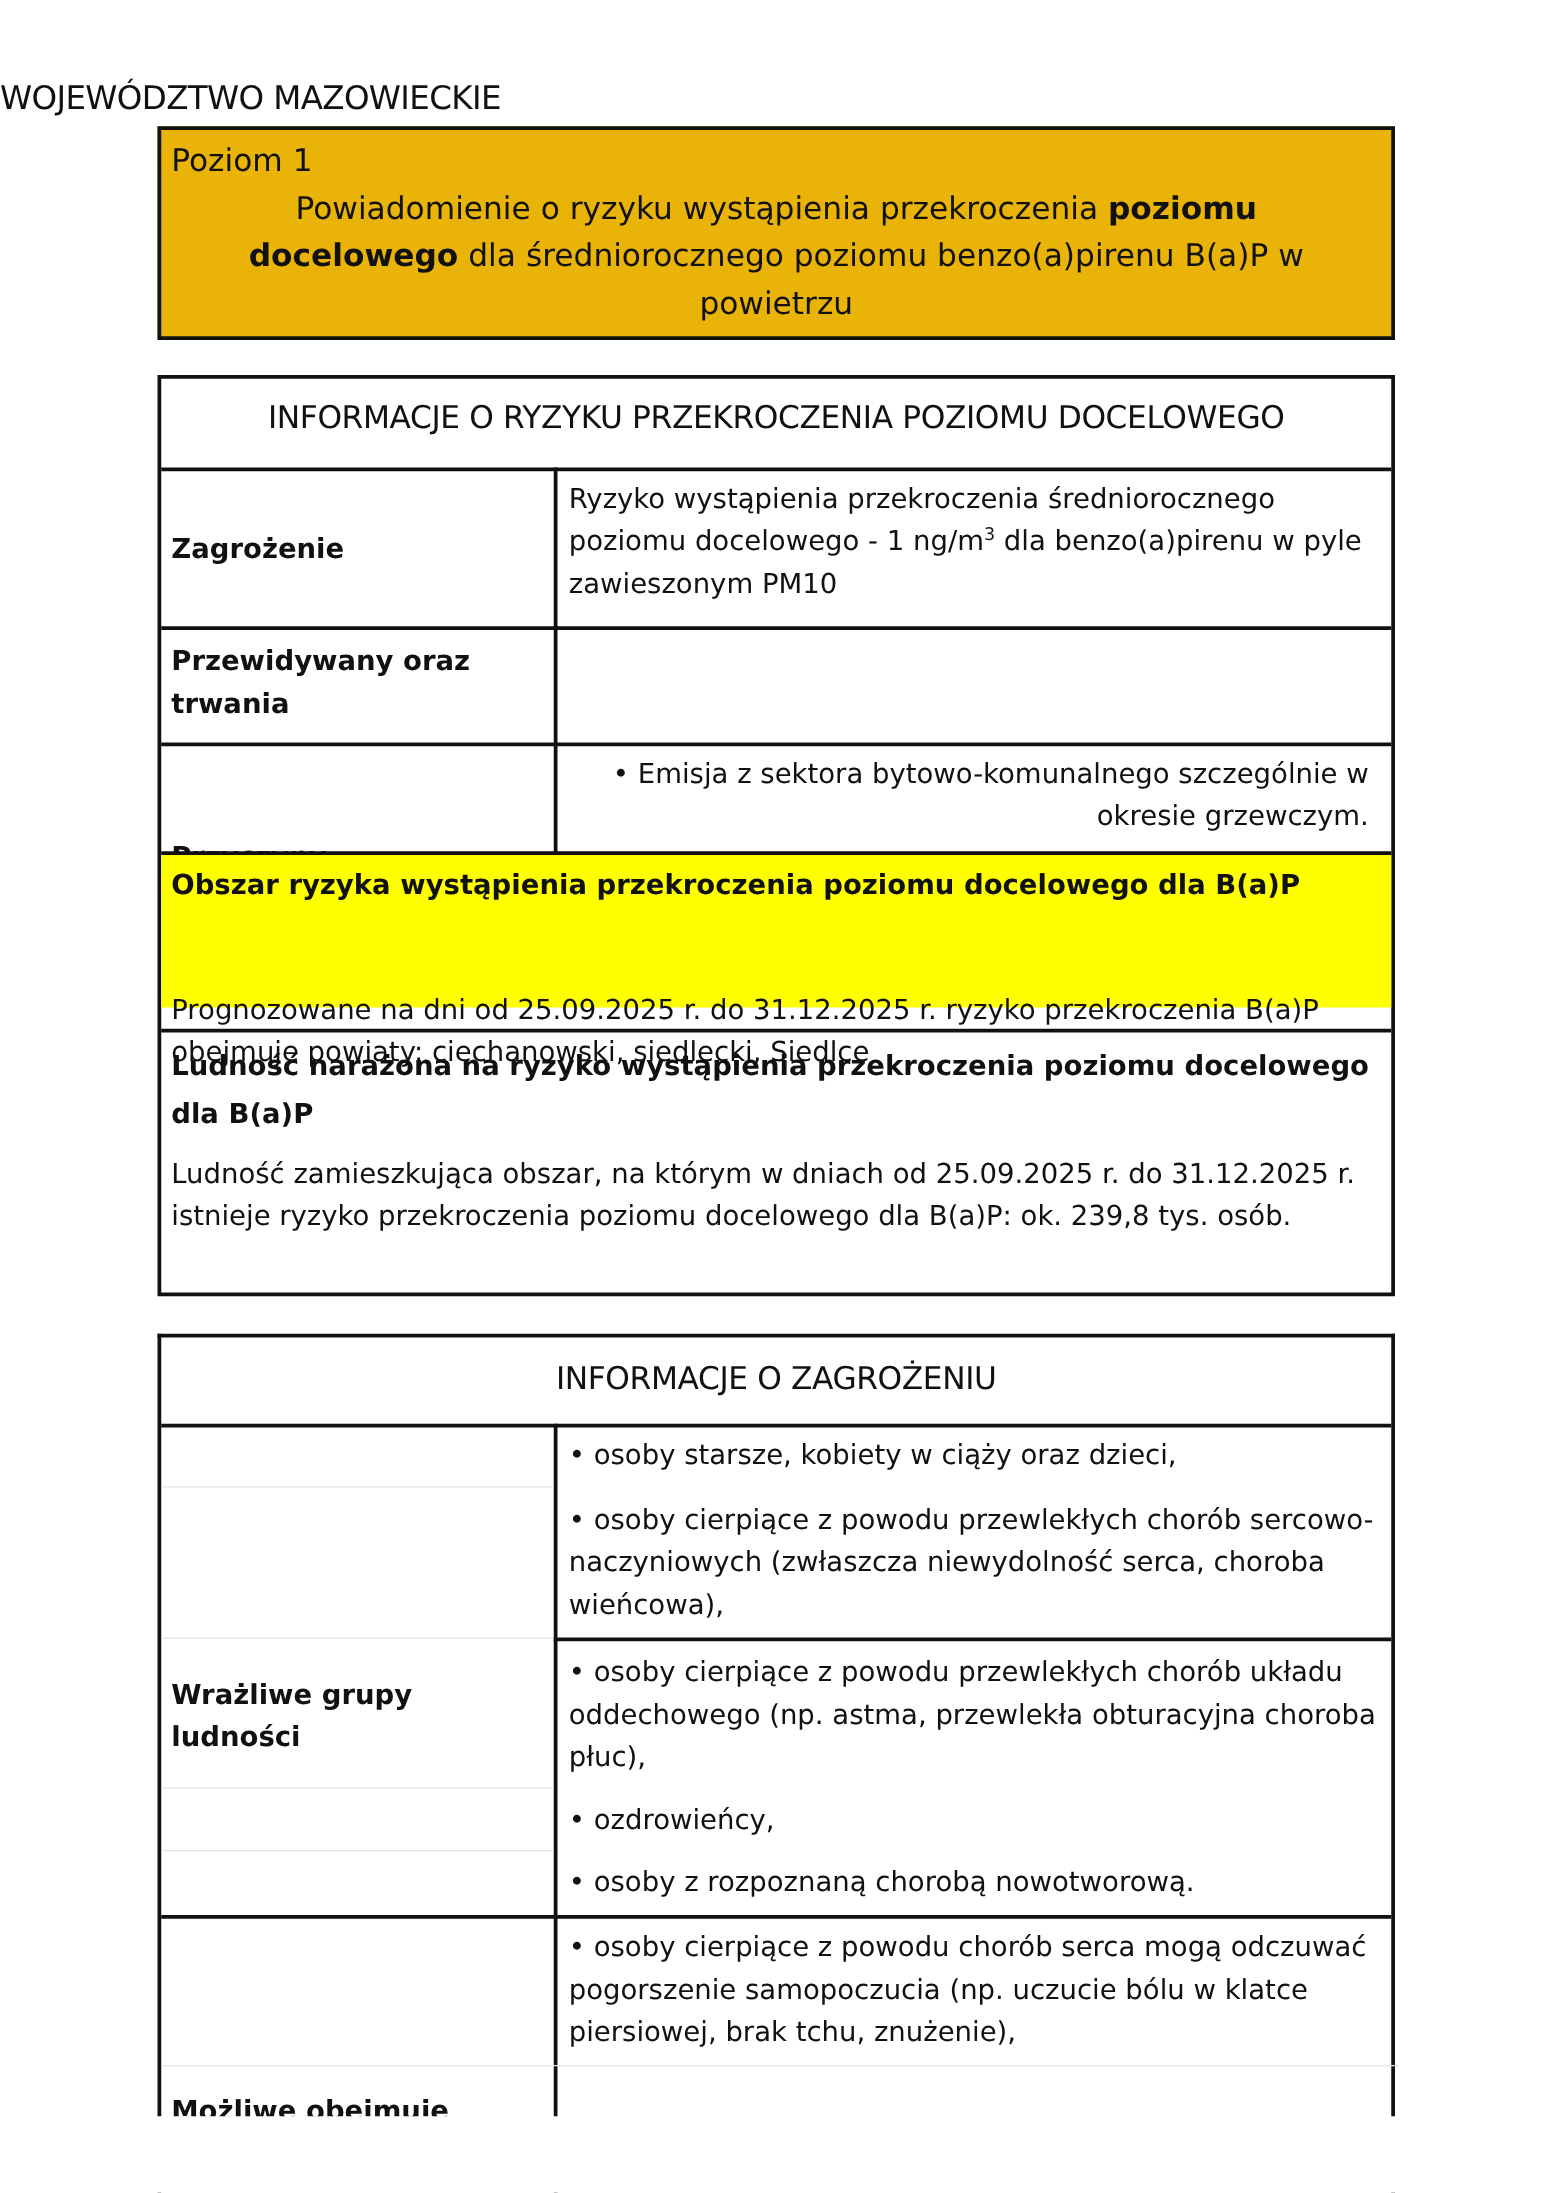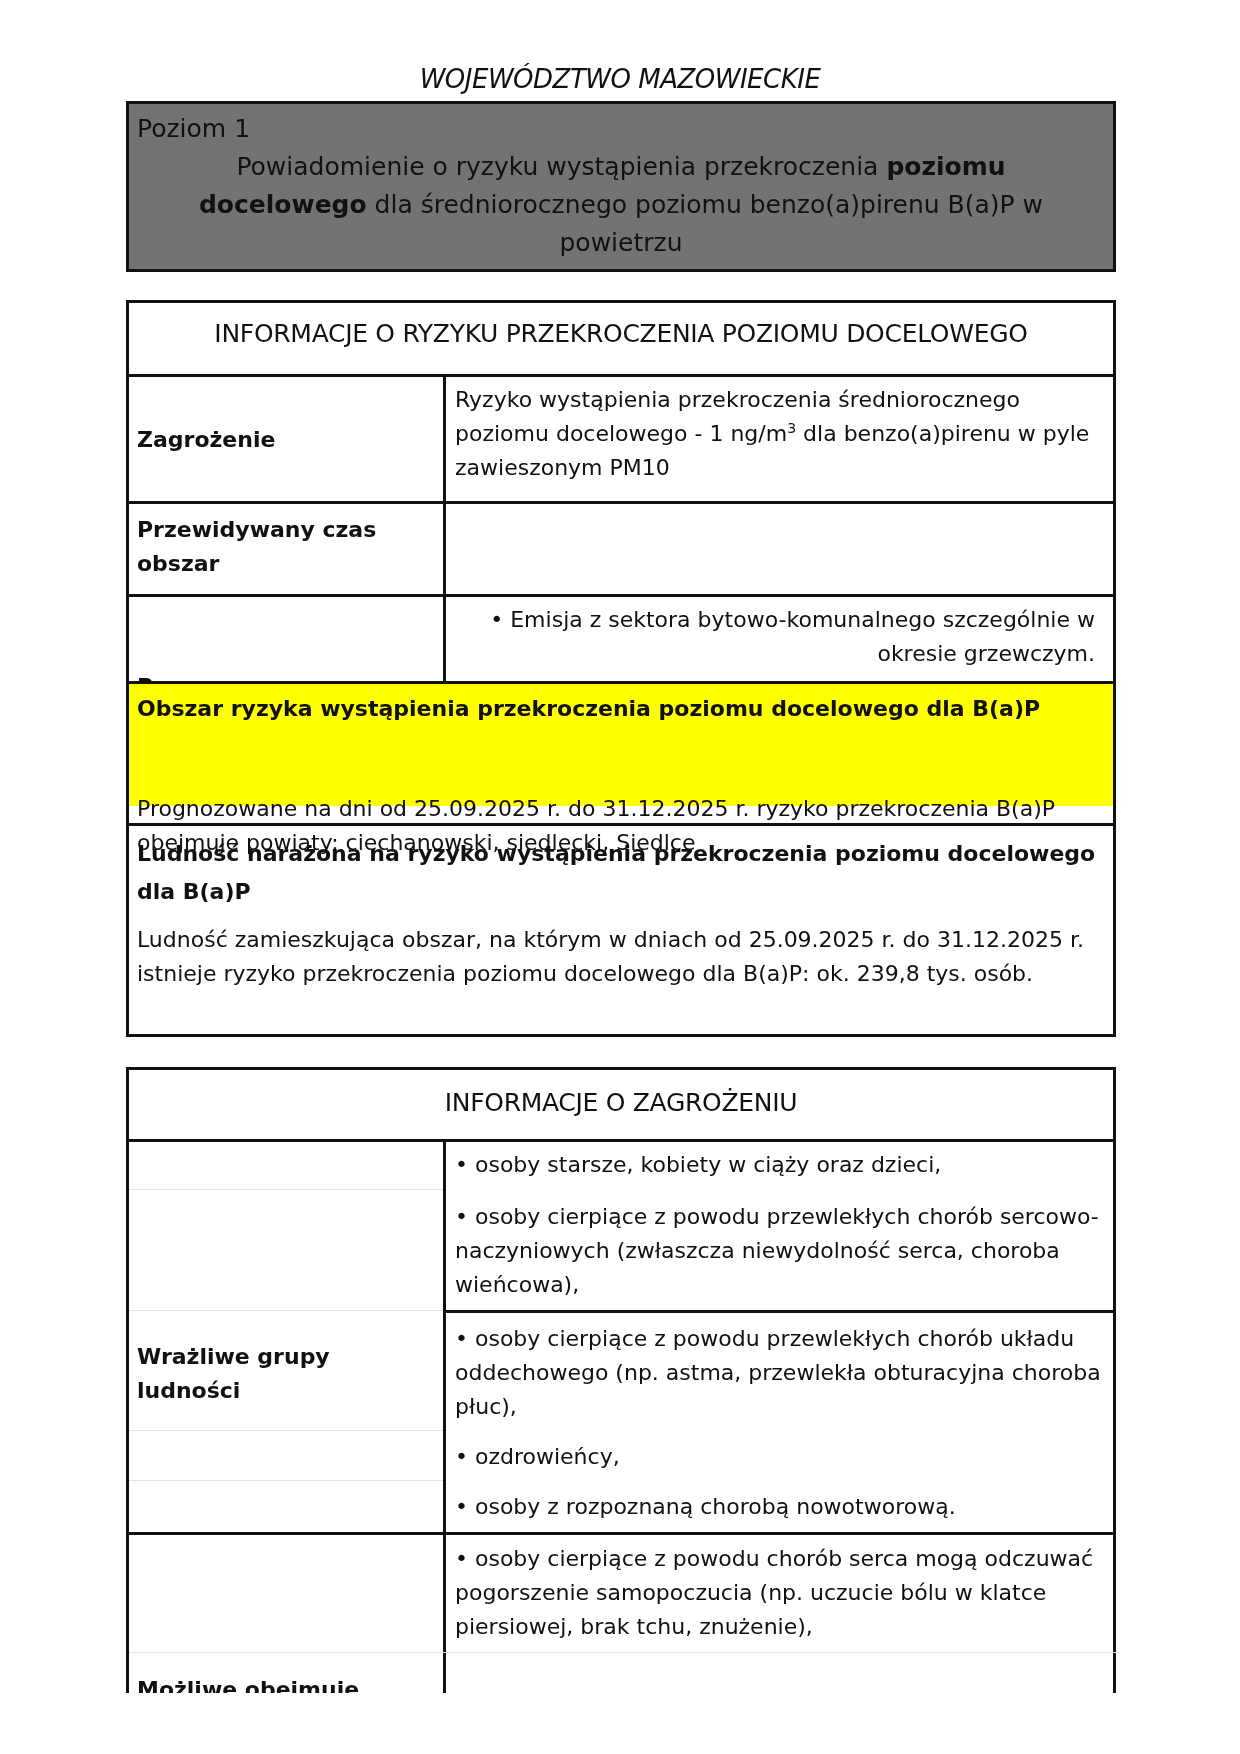--- a/index.html
+++ b/index.html
@@ -1,20 +1,20 @@
 <!DOCTYPE html>
 <html><head>
 <meta charset="utf-8">
 <style>
   html, body { margin:0; padding:0; background:#ffffff; }
   body { width:1240px; height:1754px; position:relative; overflow:hidden;
          font-family:"DejaVu Sans", sans-serif; color:#111; }
   .abs { position:absolute; box-sizing:border-box; }
-  .title { left:0; width:1240px; top:64px; text-align:center; font-size:26px; letter-spacing:-0.5px;font-style:italic; }
-  .yellow { background:#737373; }
+  .title { left:0; width:1240px; top:64px; font-size:26px; letter-spacing:-0.5px; }
+  .yellow { background:#eab308; }
   .box { left:126px; width:990px; border:3px solid #111; }
   .lvl { top:101px; height:171px; }
   .lvl .level { position:absolute; left:8px; top:10px; font-size:25px; }
   .lvl .head { position:absolute; left:40px; right:40px; top:44px; text-align:center; font-size:25px; line-height:38px; }
   .t1 { top:300px; height:737px; }
   .hline { position:absolute; left:0; right:0; height:3px; background:#111; }
   .vline { position:absolute; width:3px; background:#111; }
   .faint { position:absolute; left:0; height:1px; background:#e4e4e4; }
   .cell { position:absolute; font-size:22px; line-height:34px; }
   .hdr { position:absolute; left:0; right:0; text-align:center; font-size:25px; letter-spacing:-0.3px; }
@@ -36,21 +36,21 @@
 <div class="abs box t1">
   <div class="hdr" style="top:16px;">INFORMACJE O RYZYKU PRZEKROCZENIA POZIOMU DOCELOWEGO</div>
   <div class="hline" style="top:71px;"></div>
 
   <div class="vline" style="left:314px; top:71px; height:310px;"></div>
 
   <div class="cell b" style="left:8px; top:108px; width:290px;margin-top:12px;">Zagrożenie</div>
   <div class="cell" style="left:326px; top:80px; width:640px;"><span>Ryzyko wystąpienia przekroczenia średniorocznego poziomu docelowego - 1 ng/m</span><sup>3</sup><span> dla benzo(a)pirenu w pyle zawieszonym PM10</span></div>
   <div class="hline" style="top:198px;"></div>
 
-  <div class="cell b" style="left:8px; top:210px; width:280px;">Przewidywany czas obszar</div>
+  <div class="cell b" style="left:8px; top:210px; width:280px;">Przewidywany oraz trwania</div>
   <div class="hline" style="top:291px;"></div>
 
   <div class="cell b" style="left:8px; top:320px; width:280px;margin-top:47px;">Przyczyny</div>
   <div class="cell" style="left:326px; top:300px; width:640px;text-align:right;">• Emisja z sektora bytowo-komunalnego szczególnie w okresie grzewczym.</div>
   <div class="hline" style="top:378px;"></div>
 
   <div style="position:absolute; left:0; right:0; top:381px; height:122px; background:#ffff00;">
     <div class="cell b" style="left:8px; top:8px; width:960px;">Obszar ryzyka wystąpienia przekroczenia poziomu docelowego dla B(a)P</div>
     <div class="cell" style="left:8px; top:60px; width:975px;margin-top:48px;">Prognozowane na dni od 25.09.2025 r. do 31.12.2025 r. ryzyko przekroczenia B(a)P obejmuje powiaty: ciechanowski, siedlecki, Siedlce</div>
   </div>

